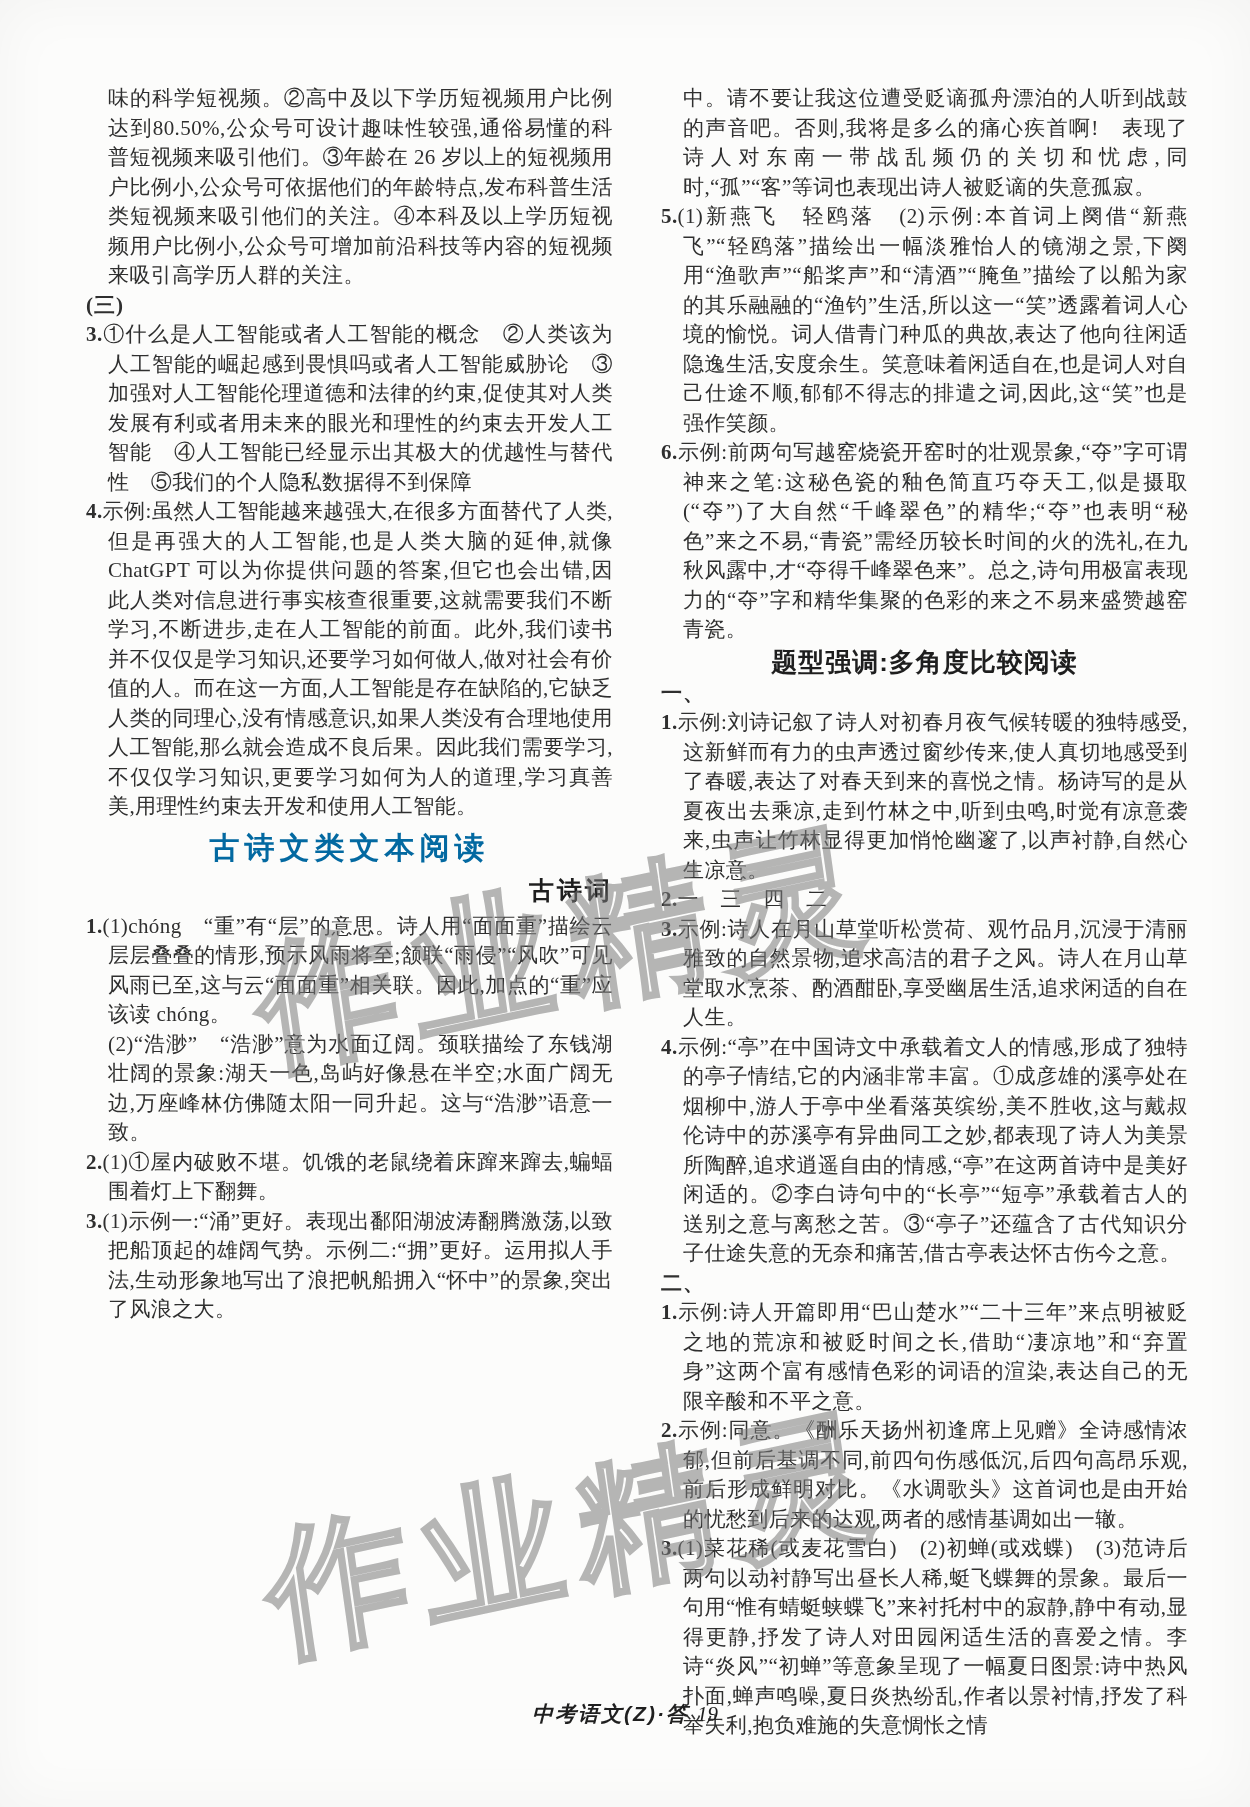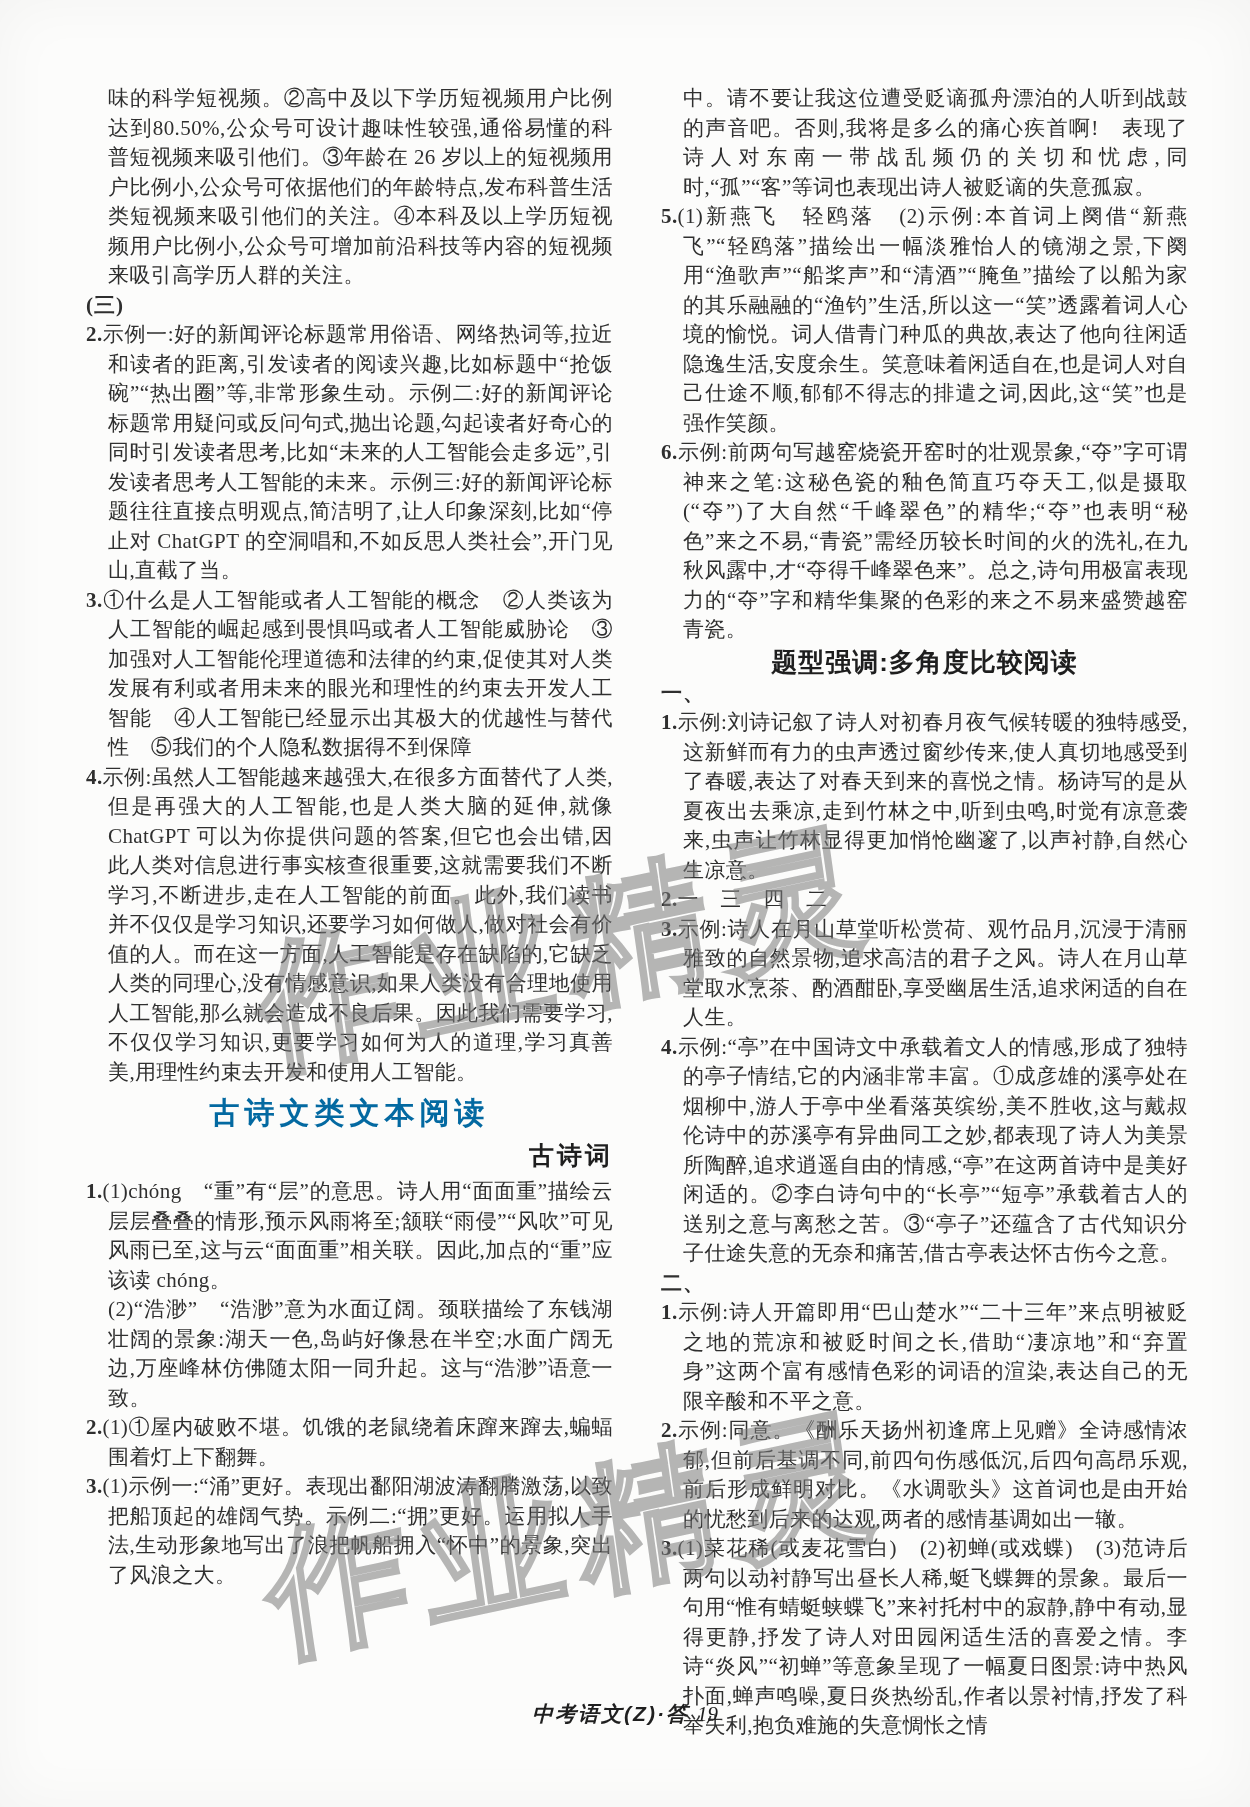--- a/index.html
+++ b/index.html
@@ -83,21 +83,20 @@
 <body>
 
 <div class="page">
 
   <div class="wm wm1">作业精灵</div>
   <div class="wm wm2">作业精灵</div>
 
   <div class="col col-left">
       <p class="cont">味的科学短视频。②高中及以下学历短视频用户比例达到80.50%,公众号可设计趣味性较强,通俗易懂的科普短视频来吸引他们。③年龄在 26 岁以上的短视频用户比例小,公众号可依据他们的年龄特点,发布科普生活类短视频来吸引他们的关注。④本科及以上学历短视频用户比例小,公众号可增加前沿科技等内容的短视频来吸引高学历人群的关注。</p>
       <p class="head">(三)</p>
-      <p class="item"><span class="num">2.</span>示例一:好的新闻评论标题常用俗语、网络热词等,拉近和读者的距离,引发读者的阅读兴趣,比如标题中“抢饭碗”“热出圈”等,非常形象生动。示例二:好的新闻评论标题常用疑问或反问句式,抛出论题,勾起读者好奇心的同时引发读者思考,比如“未来的人工智能会走多远”,引发读者思考人工智能的未来。示例三:好的新闻评论标题往往直接点明观点,简洁明了,让人印象深刻,比如“停止对 ChatGPT 的空洞唱和,不如反思人类社会”,开门见山,直截了当。</p>
       <p class="item"><span class="num">3.</span>①什么是人工智能或者人工智能的概念　②人类该为人工智能的崛起感到畏惧吗或者人工智能威胁论　③加强对人工智能伦理道德和法律的约束,促使其对人类发展有利或者用未来的眼光和理性的约束去开发人工智能　④人工智能已经显示出其极大的优越性与替代性　⑤我们的个人隐私数据得不到保障</p>
       <p class="item"><span class="num">4.</span>示例:虽然人工智能越来越强大,在很多方面替代了人类,但是再强大的人工智能,也是人类大脑的延伸,就像 ChatGPT 可以为你提供问题的答案,但它也会出错,因此人类对信息进行事实核查很重要,这就需要我们不断学习,不断进步,走在人工智能的前面。此外,我们读书并不仅仅是学习知识,还要学习如何做人,做对社会有价值的人。而在这一方面,人工智能是存在缺陷的,它缺乏人类的同理心,没有情感意识,如果人类没有合理地使用人工智能,那么就会造成不良后果。因此我们需要学习,不仅仅学习知识,更要学习如何为人的道理,学习真善美,用理性约束去开发和使用人工智能。</p>
       <p class="t1">古诗文类文本阅读</p>
       <p class="t2">古诗词</p>
       <p class="item"><span class="num">1.</span>(1)chóng　“重”有“层”的意思。诗人用“面面重”描绘云层层叠叠的情形,预示风雨将至;颔联“雨侵”“风吹”可见风雨已至,这与云“面面重”相关联。因此,加点的“重”应该读 chóng。</p>
       <p class="sub">(2)“浩渺”　“浩渺”意为水面辽阔。颈联描绘了东钱湖壮阔的景象:湖天一色,岛屿好像悬在半空;水面广阔无边,万座峰林仿佛随太阳一同升起。这与“浩渺”语意一致。</p>
       <p class="item"><span class="num">2.</span>(1)①屋内破败不堪。饥饿的老鼠绕着床蹿来蹿去,蝙蝠围着灯上下翻舞。</p>
       <p class="item"><span class="num">3.</span>(1)示例一:“涌”更好。表现出鄱阳湖波涛翻腾激荡,以致把船顶起的雄阔气势。示例二:“拥”更好。运用拟人手法,生动形象地写出了浪把帆船拥入“怀中”的景象,突出了风浪之大。</p>
     </div>
   <div class="col col-right">

